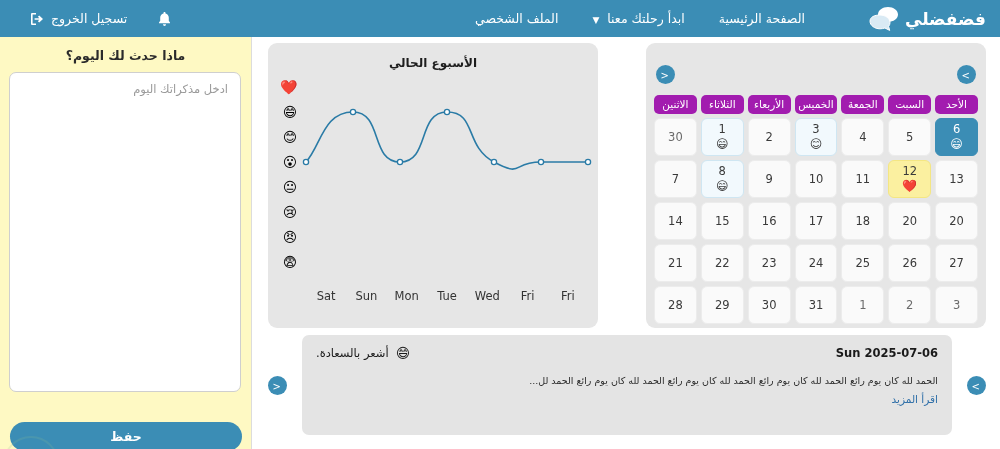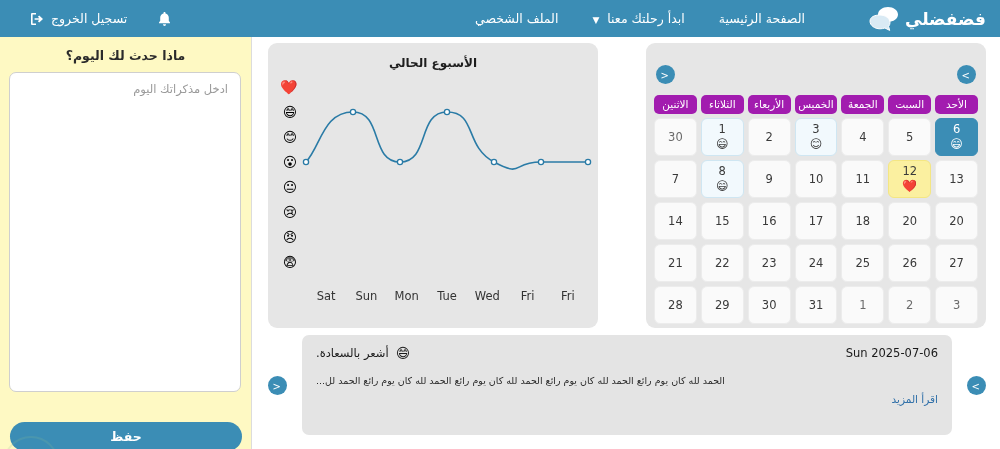--- a/index.html
+++ b/index.html
@@ -167,26 +167,26 @@
 
   
   .entry-wrap { position: absolute; top: 298px; left: 268px; width: 718px; height: 108px; }
   .entry-card {
     position: absolute; left: 34px; top: 0;
     width: 650px; height: 100px;
     background: #e4e4e4; border-radius: 7px;
     padding: 10px 14px;
   }
   .entry-top { display: flex; align-items: center; justify-content: space-between; }
-  .entry-date { font-size: 11.5px; color: #1a1a1a; direction: ltr; font-weight: normal; }
+  .entry-date { font-size: 11.5px; color: #1a1a1a; direction: ltr; font-weight: bold; }
   .entry-mood { font-size: 11.5px; color: #1a1a1a; display: flex; align-items: center; gap: 7px; }
   .entry-mood .emo { font-size: 14px; }
   .entry-body {
     margin-top: 13px; font-size: 9.5px; color: #2a2a2a;
-    text-align: left; line-height: 1.5;
+    text-align: right; line-height: 1.5;
   }
   .entry-more {
     text-align: right;
     font-size: 10.5px; color: #2f6fa8; cursor: pointer; text-decoration: none;
   }
   .entry-arrow {
     position: absolute; top: 41px;
     width: 19px; height: 19px; border-radius: 50%;
     background: #3b8db5; color: #fff; border: none;
     font-size: 10px; line-height: 19px; text-align: center; cursor: pointer;

